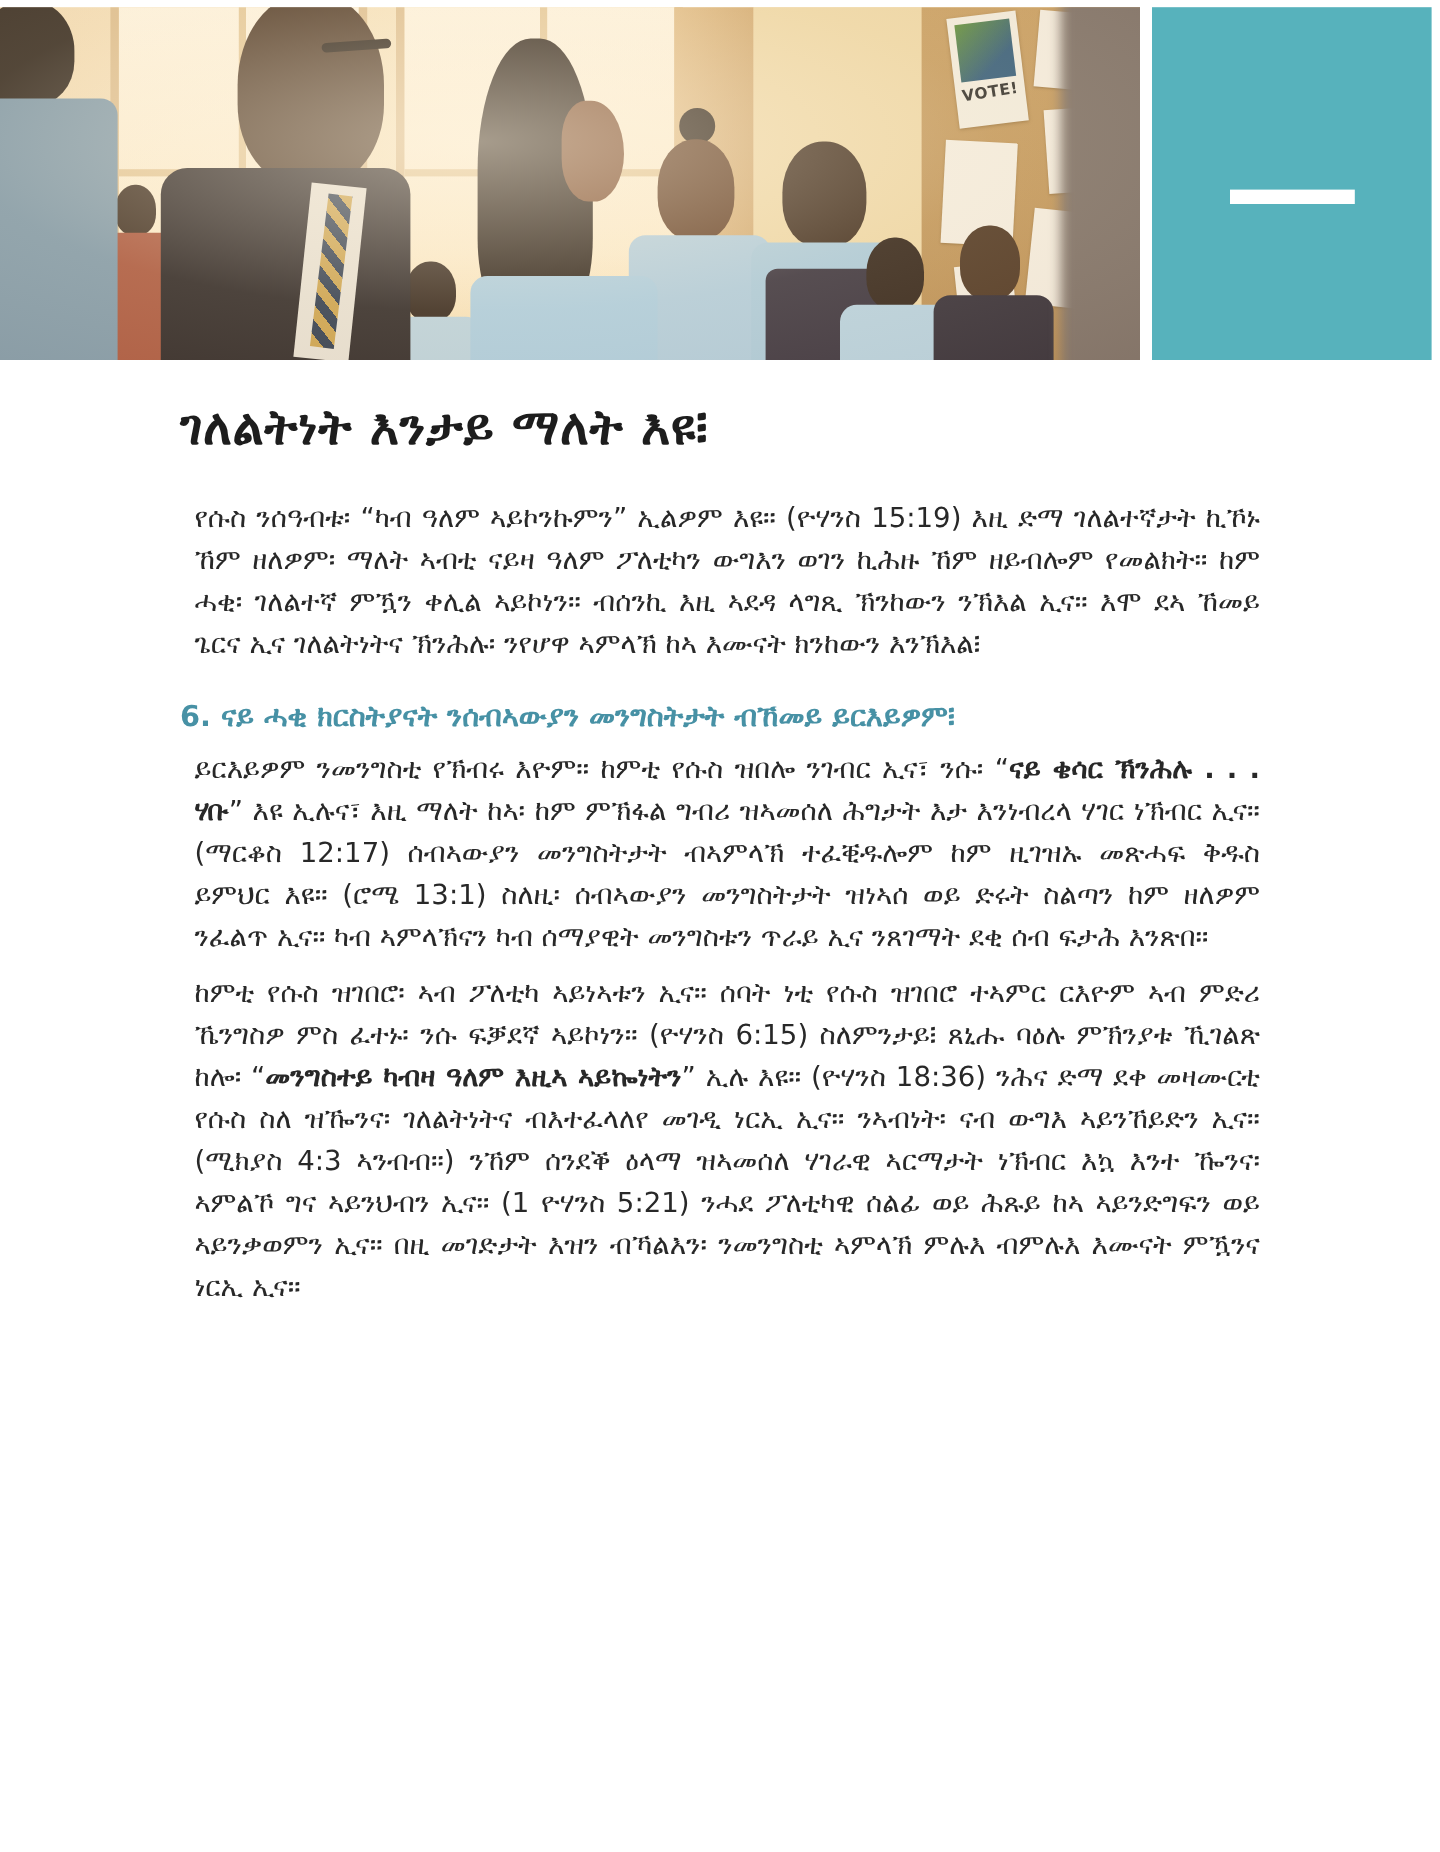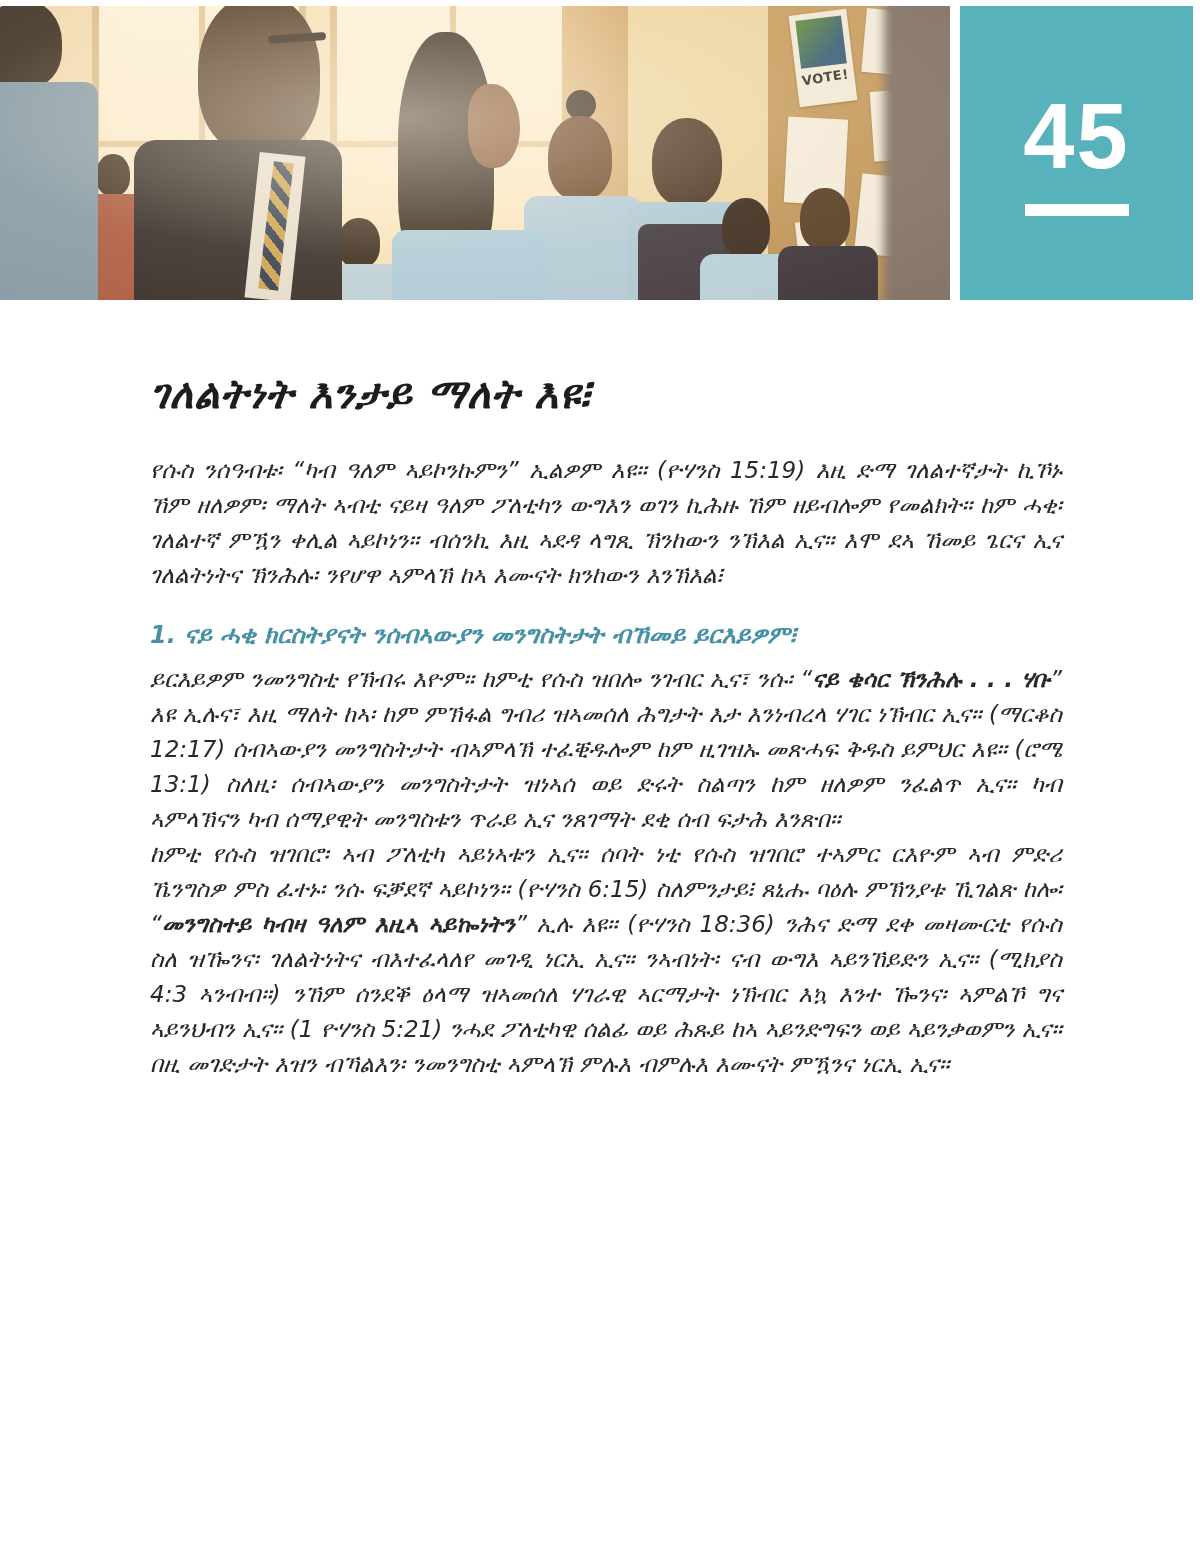--- a/index.html
+++ b/index.html
@@ -31,23 +31,23 @@
   .head{border-radius:48% 48% 42% 42%;}
   .shirt{border-radius:14px 14px 0 0;}
   .blurred{filter:blur(5px);}
 
   
   .lesson-box{flex:1;height:294px;background:var(--accent,#57b2bc);display:flex;flex-direction:column;align-items:center;justify-content:center;}
   .lesson-number{font-family:"Liberation Sans","DejaVu Sans",sans-serif;font-size:92px;line-height:1;font-weight:bold;color:#ffffff;letter-spacing:2px;}
   .lesson-underline{width:104px;height:12px;background:#ffffff;margin-top:22px;}
 
   
-  .content{position:absolute;left:150px;top:370px;width:912px;font-style:italic;}
+  .content{position:absolute;left:150px;top:332px;width:912px;}
   h1.title{font-size:41px;line-height:1.2;margin:0 0 34px 0;color:#1d1d1d;font-weight:bold;letter-spacing:.5px;}
-  p.body{font-size:23px;line-height:35px;margin:0;text-align:justify;color:var(--body-text,#282828);}
+  p.body{font-size:23px;line-height:35px;margin:12px;text-align:justify;color:var(--body-text,#282828);}
   h2.sec{font-size:24px;line-height:30px;margin:27px 0 12px 0;color:var(--heading,#4791a5);font-weight:bold;}
   p.body strong{font-weight:bold;}
 </style>
 </head>
 <body>
 
 <div class="page">
 
   <div class="header">
 
@@ -107,29 +107,28 @@
 
       <div class="head" style="left:-16px;top:-6px;width:78px;height:88px;background:#2f2620;"></div>
       <div class="shirt" style="left:-30px;top:76px;width:128px;height:218px;background:#7d99ad;"></div>
 
       <div class="blurred" style="left:884px;top:-10px;width:80px;height:320px;background:#7a6f6a;"></div>
 
       <div class="haze"></div>
     </div>
 
     <div class="lesson-box">
-      <div class="lesson-number">45</div>
       <div class="lesson-underline"></div>
     </div>
   </div>
 
   <div class="content">
     <h1 class="title">ገለልትነት እንታይ ማለት እዩ፧</h1>
 
     <p class="body">የሱስ ንሰዓብቱ፡ “ካብ ዓለም ኣይኮንኩምን” ኢልዎም እዩ። (ዮሃንስ 15:19) እዚ ድማ ገለልተኛታት ኪኾኑ ኸም ዘለዎም፡ ማለት ኣብቲ ናይዛ ዓለም ፖለቲካን ውግእን ወገን ኪሕዙ ኸም ዘይብሎም የመልክት። ከም ሓቂ፡ ገለልተኛ ምዃን ቀሊል ኣይኮነን። ብሰንኪ እዚ ኣደዳ ላግጺ ኽንከውን ንኽእል ኢና። እሞ ደኣ ኸመይ ጌርና ኢና ገለልትነትና ኽንሕሉ፡ ንየሆዋ ኣምላኽ ከኣ እሙናት ክንከውን እንኽእል፧</p>
 
-    <h2 class="sec">1. ናይ ሓቂ ክርስትያናት ንሰብኣውያን መንግስትታት ብኸመይ ይርእይዎም፧</h2>
+    <h2 class="sec">6. ናይ ሓቂ ክርስትያናት ንሰብኣውያን መንግስትታት ብኸመይ ይርእይዎም፧</h2>
     <p class="body"><span>ይርእይዎም ንመንግስቲ የኽብሩ እዮም። ከምቲ የሱስ ዝበሎ ንገብር ኢና፣ ንሱ፡ “</span><strong>ናይ ቄሳር ኽንሕሉ . . . ሃቡ</strong><span>” እዩ ኢሉና፣ እዚ ማለት ከኣ፡ ከም ምኽፋል ግብሪ ዝኣመሰለ ሕግታት እታ እንነብረላ ሃገር ነኽብር ኢና። (ማርቆስ 12:17) ሰብኣውያን መንግስትታት ብኣምላኽ ተፈቒዱሎም ከም ዚገዝኡ መጽሓፍ ቅዱስ ይምህር እዩ። (ሮሜ 13:1) ስለዚ፡ ሰብኣውያን መንግስትታት ዝነኣሰ ወይ ድሩት ስልጣን ከም ዘለዎም ንፈልጥ ኢና። ካብ ኣምላኽናን ካብ ሰማያዊት መንግስቱን ጥራይ ኢና ንጸገማት ደቂ ሰብ ፍታሕ እንጽበ።</span></p>
 
     <p class="body"><span>ከምቲ የሱስ ዝገበሮ፡ ኣብ ፖለቲካ ኣይነኣቱን ኢና። ሰባት ነቲ የሱስ ዝገበሮ ተኣምር ርእዮም ኣብ ምድሪ ኼንግስዎ ምስ ፈተኑ፡ ንሱ ፍቓደኛ ኣይኮነን። (ዮሃንስ 6:15) ስለምንታይ፧ ጸኒሑ ባዕሉ ምኽንያቱ ኺገልጽ ከሎ፡ “</span><strong>መንግስተይ ካብዛ ዓለም እዚኣ ኣይኰነትን</strong><span>” ኢሉ እዩ። (ዮሃንስ 18:36) ንሕና ድማ ደቀ መዛሙርቲ የሱስ ስለ ዝዀንና፡ ገለልትነትና ብእተፈላለየ መገዲ ነርኢ ኢና። ንኣብነት፡ ናብ ውግእ ኣይንኸይድን ኢና። (ሚክያስ 4:3 ኣንብብ።) ንኸም ሰንደቕ ዕላማ ዝኣመሰለ ሃገራዊ ኣርማታት ነኽብር እኳ እንተ ዀንና፡ ኣምልኾ ግና ኣይንህብን ኢና። (1 ዮሃንስ 5:21) ንሓደ ፖለቲካዊ ሰልፊ ወይ ሕጹይ ከኣ ኣይንድግፍን ወይ ኣይንቃወምን ኢና። በዚ መገድታት እዝን ብኻልእን፡ ንመንግስቲ ኣምላኽ ምሉእ ብምሉእ እሙናት ምዃንና ነርኢ ኢና።</span></p>
   </div>
 
 </div>
 
 </body></html>

